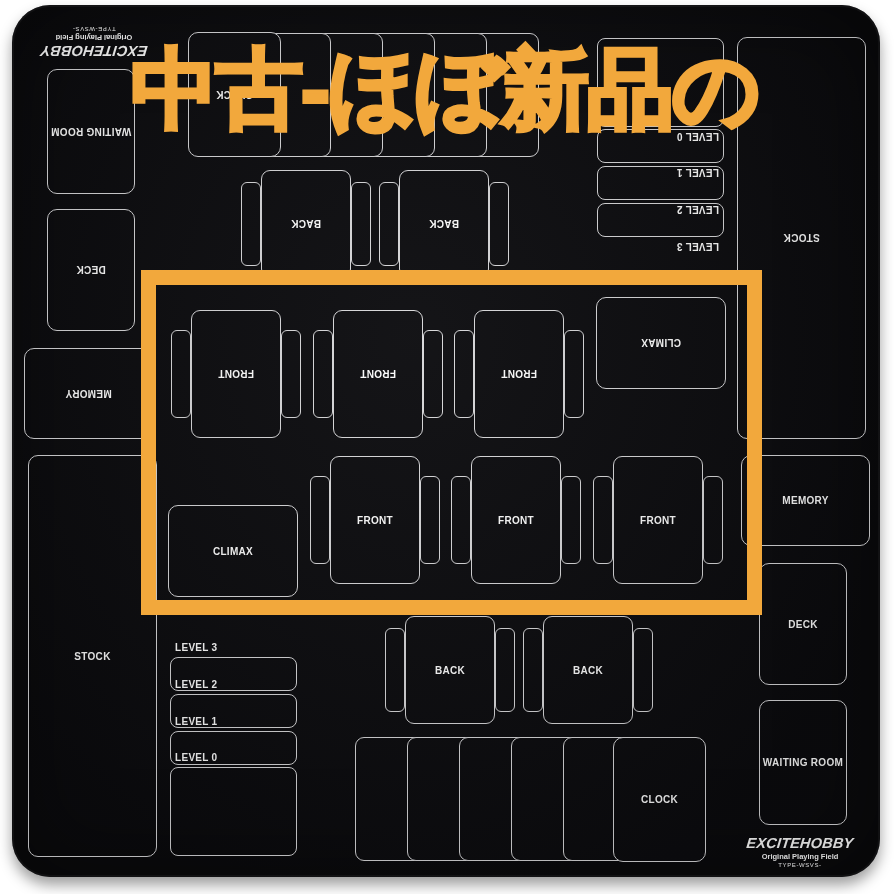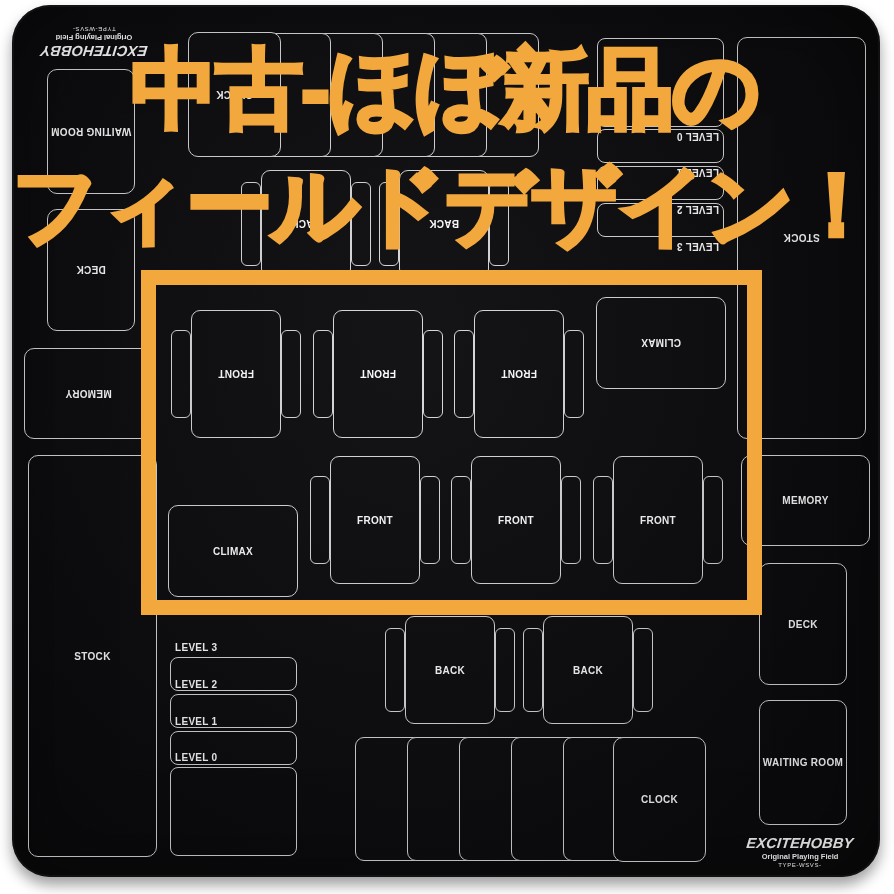--- a/index.html
+++ b/index.html
@@ -196,15 +196,14 @@
         <div class="brand-type">TYPE-WSVS-</div>
       </div>
     </div>
 
   <div class="mat-sheen"></div>
 
   <div class="highlight" id="highlight-rect" style="left: 141px; top: 270px; width: 621px; height: 345px; border-width: 15px;"></div>
 
   <div class="overlay">
     <div>中古-ほぼ新品の</div>
-    <div>フィールドデザイン！</div>
   </div>
 </div>
 
 </body></html>

